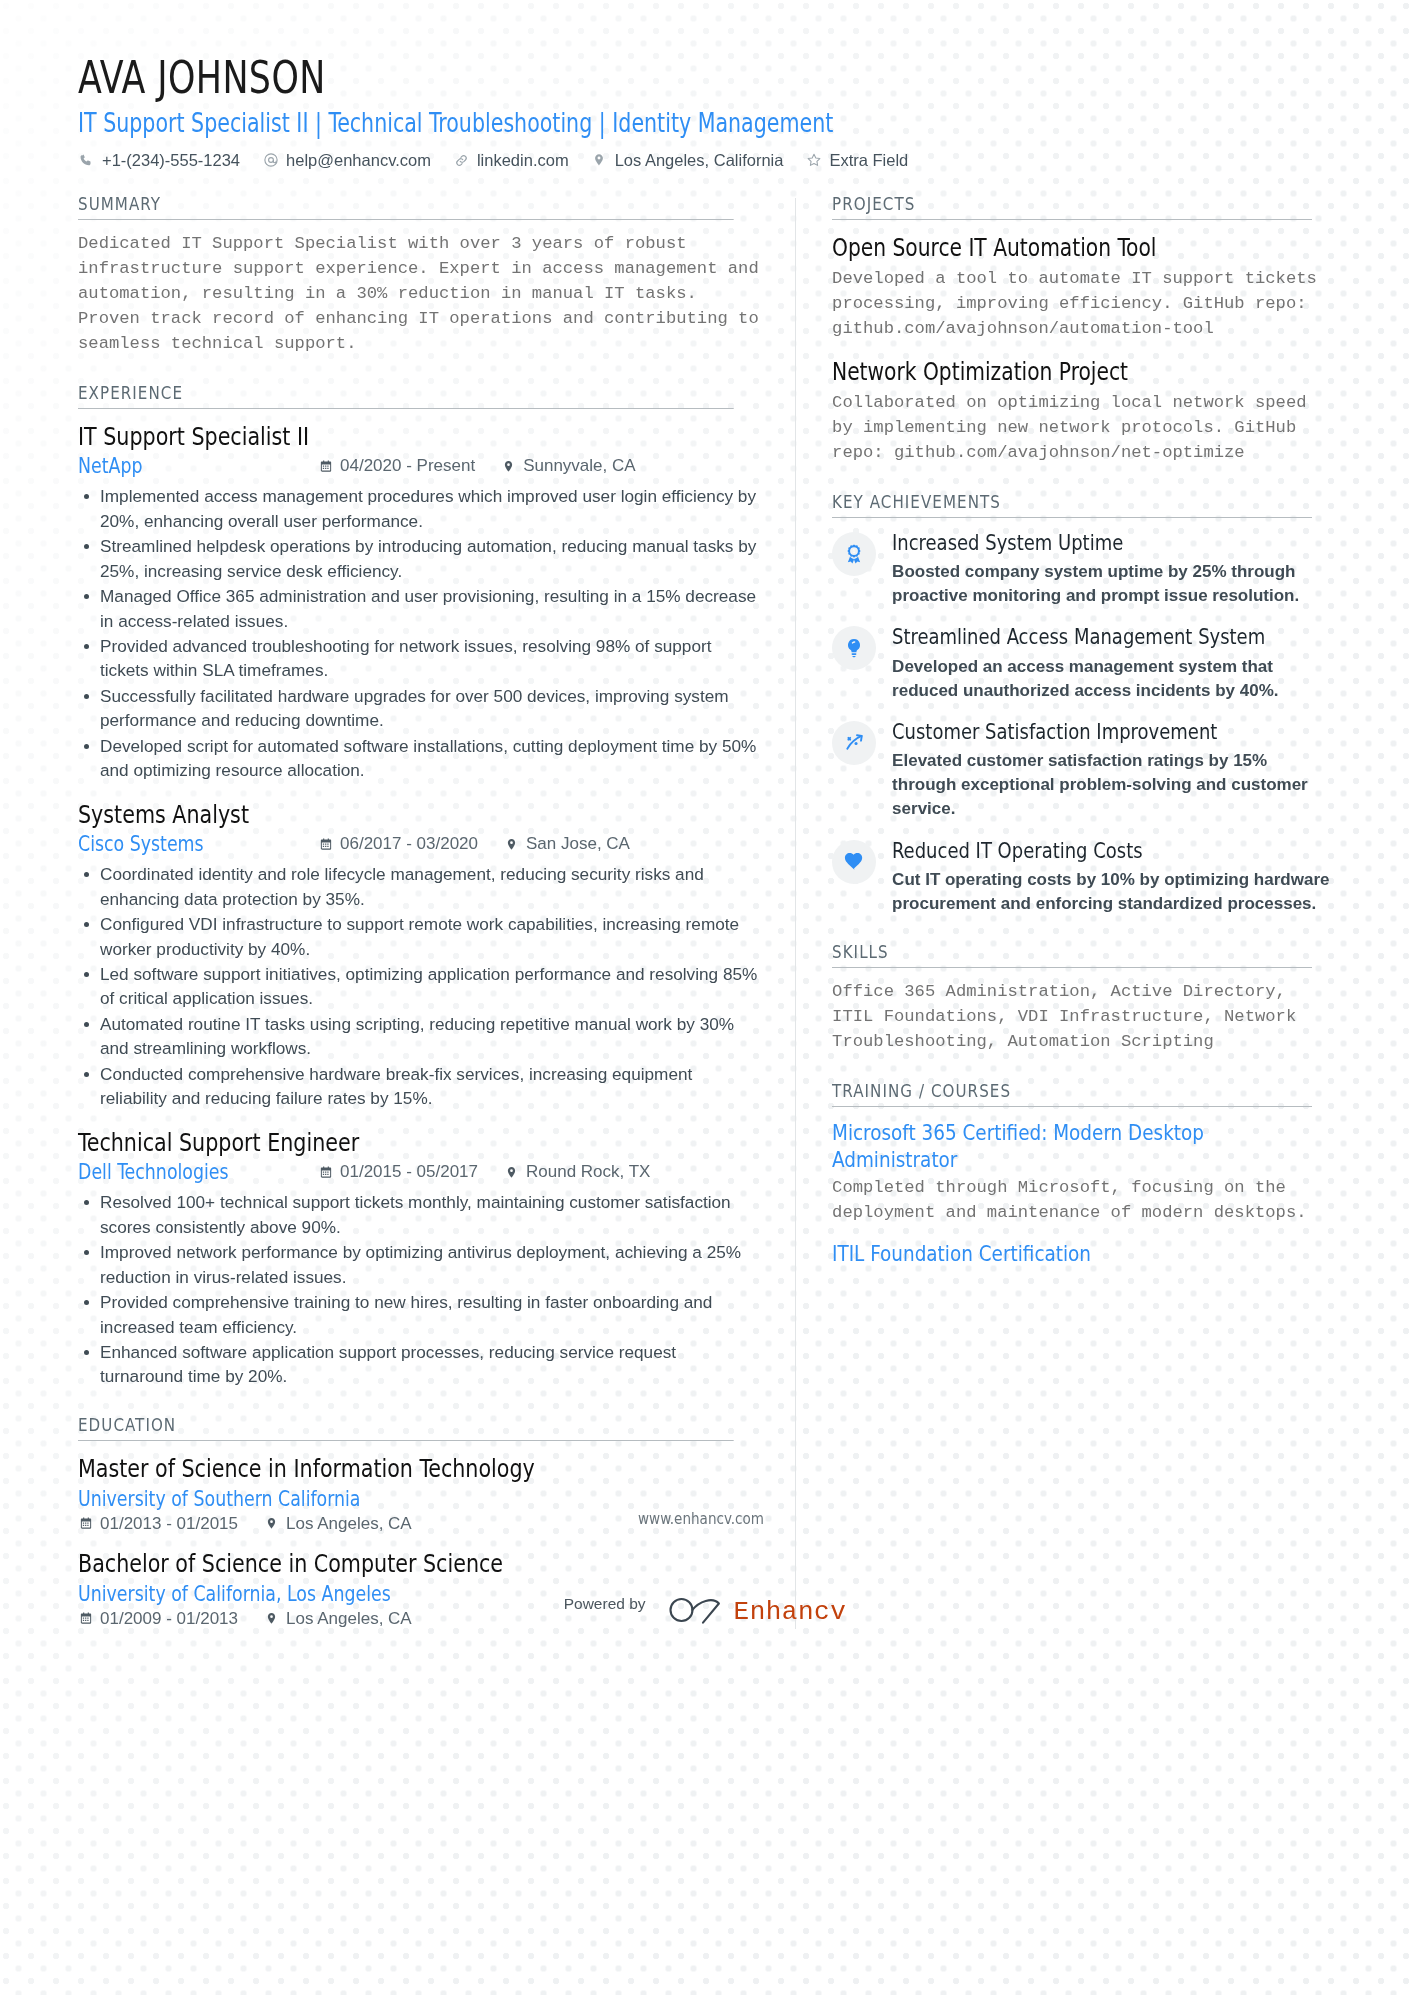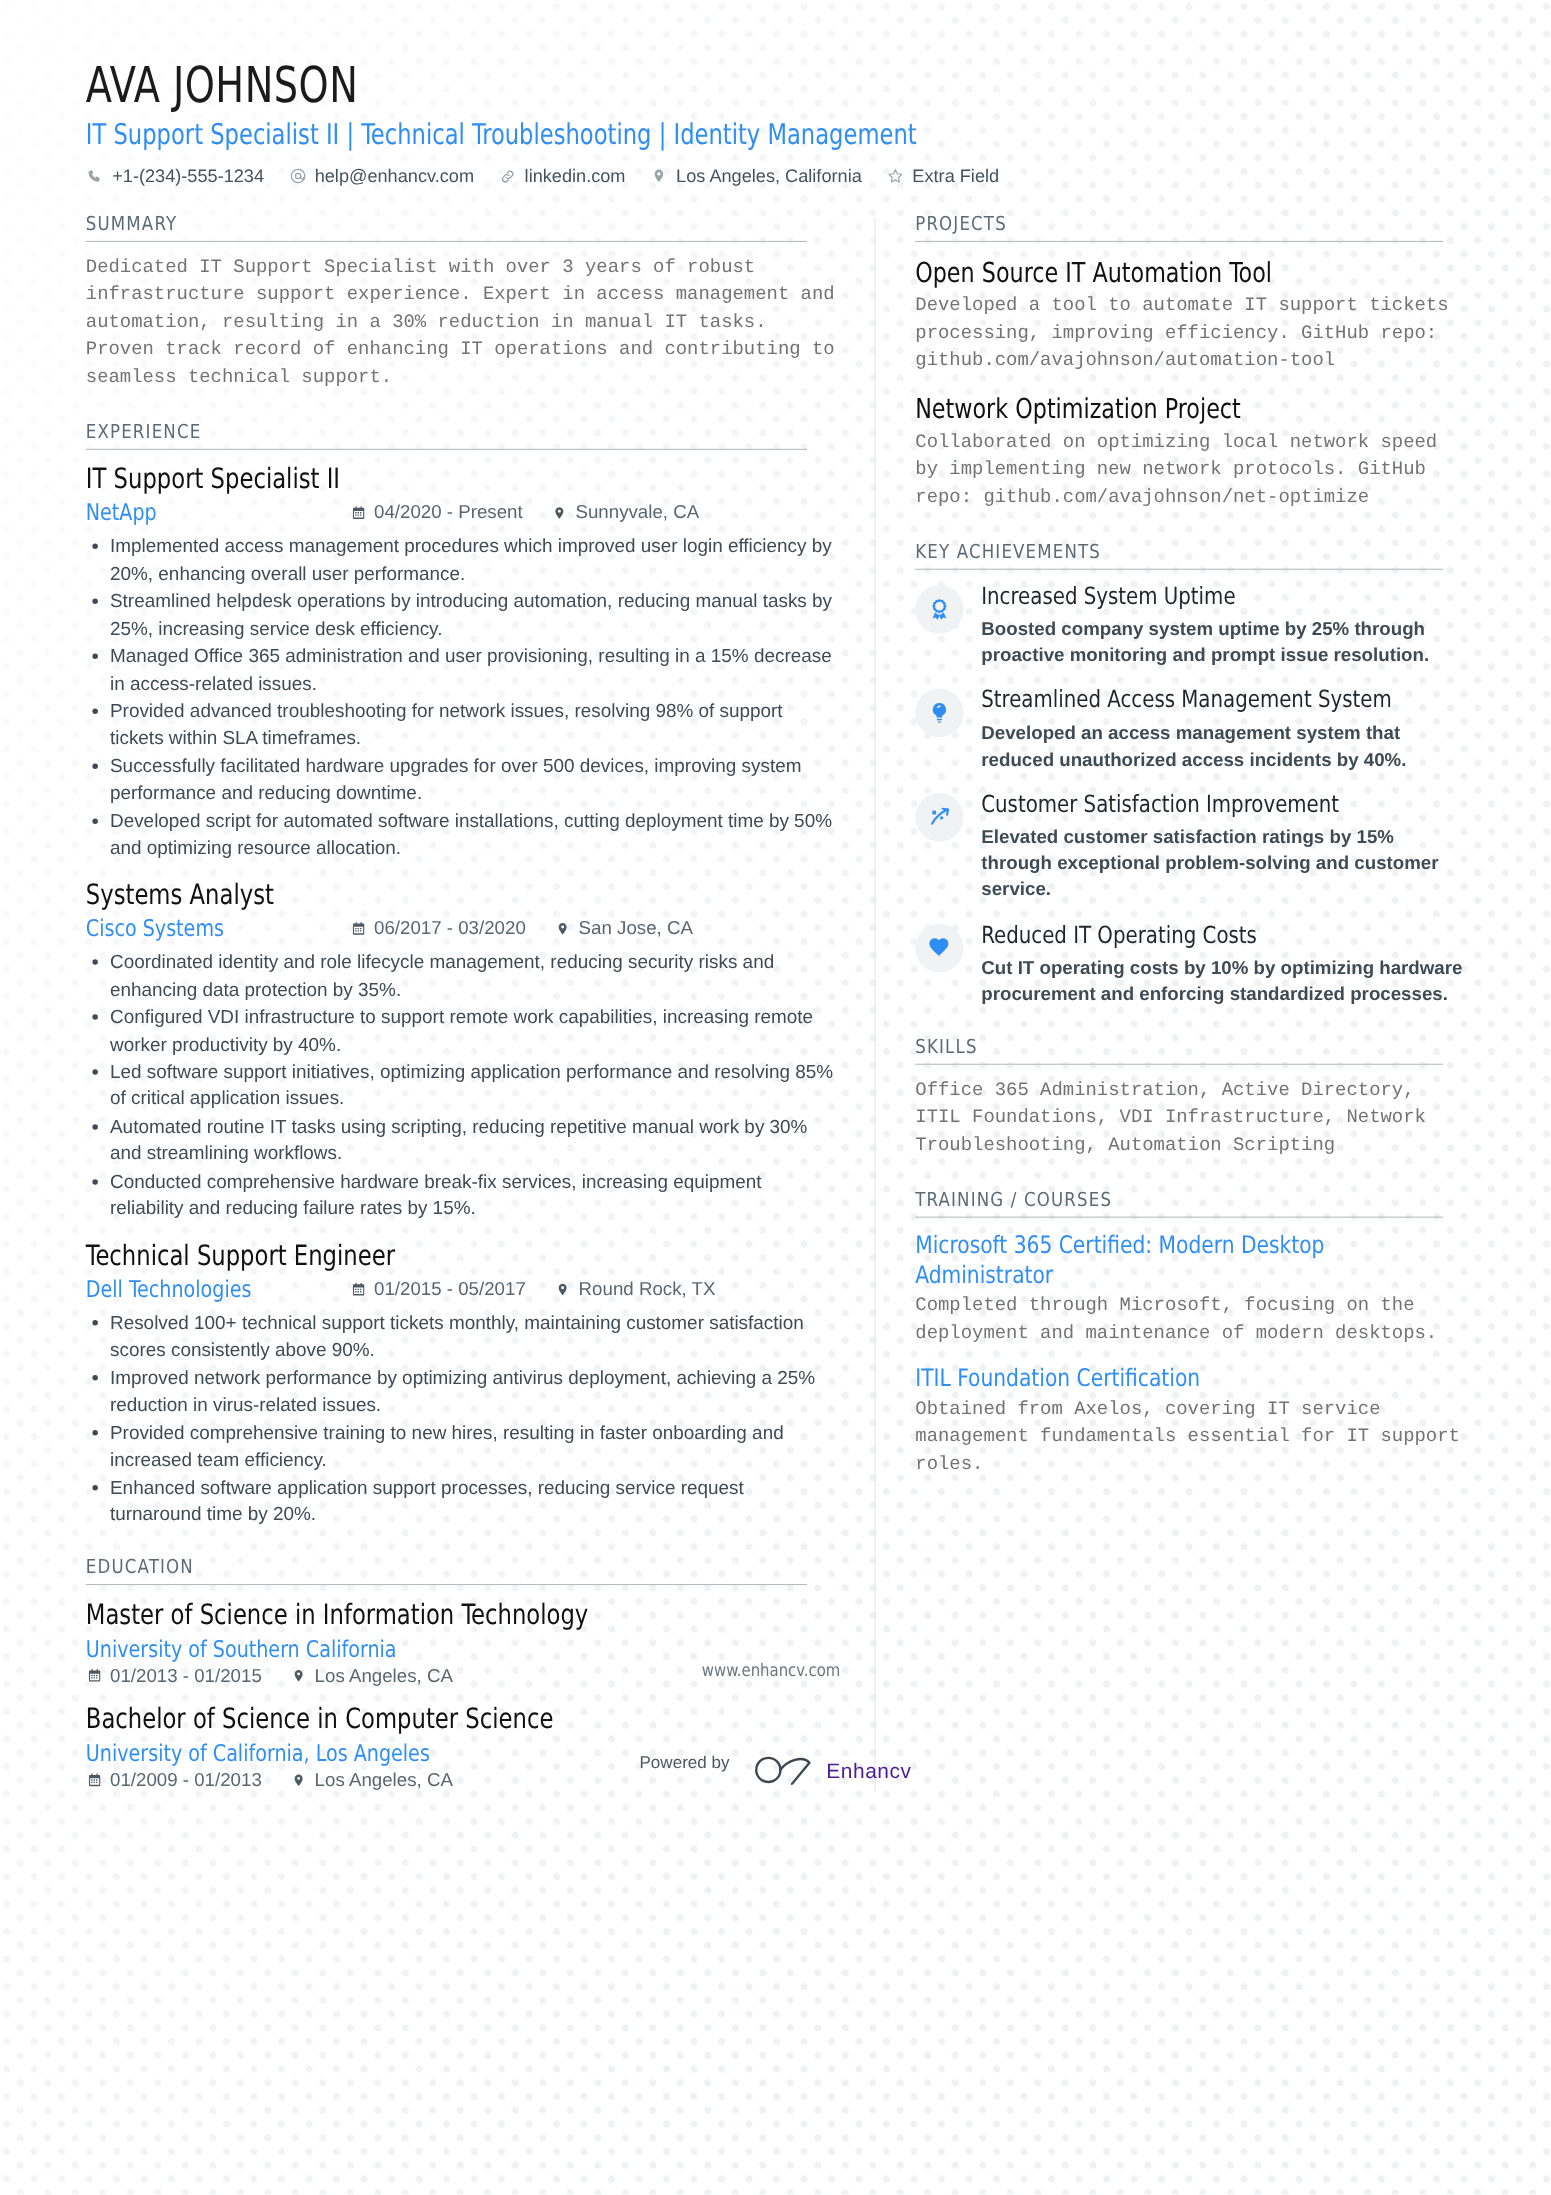--- a/index.html
+++ b/index.html
@@ -290,24 +290,24 @@
   }
   .footer-right { display: flex; align-items: flex-start; }
   .powered {
     font-size: 15.5px;
     color: #4b565e;
     margin-right: 22px;
   }
   .brand { display: flex; align-items: center; }
   .brand-mark { margin-right: 10px; display:block; color:#3b4650; }
   .brand-name {
-    font-size: 19px;
+    font-size: 26px;
     letter-spacing: 0.5px;
-    color: #4c1d95;
-    font-family: Liberation Sans, sans-serif;
+    color: #c2410c;
+    font-family: Liberation Mono, monospace;
   }
 </style>
 </head>
 <body>
 
 <div id="dots"></div>
 <div id="dots-mask"></div>
 
 <div id="page">
 
@@ -619,21 +619,20 @@
 
       <div class="sec">
         <div class="sec-title">TRAINING / COURSES</div>
         <div class="sec-body">
           <div class="course">
             <div class="course-name">Microsoft 365 Certified: Modern Desktop Administrator</div>
             <div class="p">Completed through Microsoft, focusing on the deployment and maintenance of modern desktops.</div>
           </div>
           <div class="course">
             <div class="course-name">ITIL Foundation Certification</div>
-            <div class="p">Obtained from Axelos, covering IT service management fundamentals essential for IT support roles.</div>
           </div>
         </div>
       </div>
 
     </div>
   </div>
 
   <div class="footer">
     <div class="footer-url">www.enhancv.com</div>
     <div class="footer-right">

